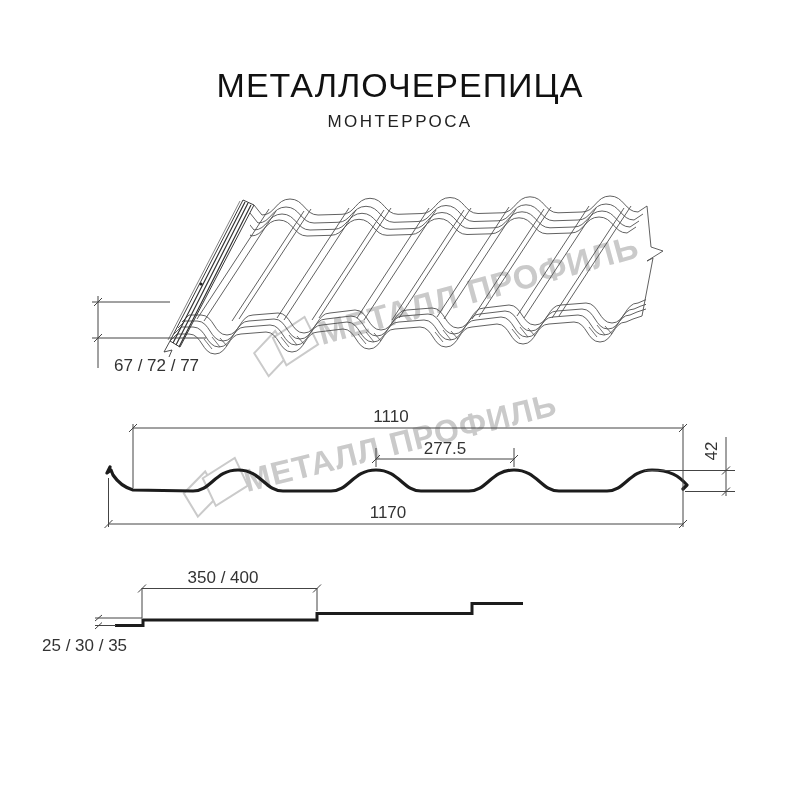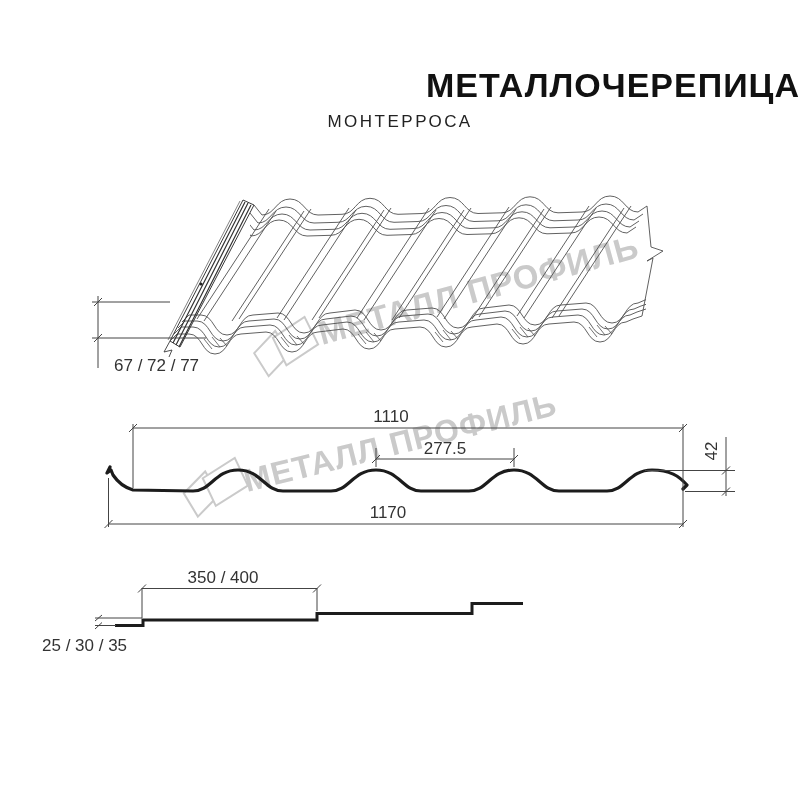--- a/index.html
+++ b/index.html
@@ -1,18 +1,18 @@
 <!DOCTYPE html>
 <html><head>
 <meta charset="utf-8">
 <style>
   html,body{margin:0;padding:0;background:#ffffff;}
   body{width:800px;height:800px;position:relative;font-family:"Liberation Sans","DejaVu Sans",sans-serif;overflow:hidden;}
   .hdr{position:absolute;left:0;width:800px;text-align:center;color:#111;}
-  .title{top:66px;font-size:34px;font-weight:bold;letter-spacing:1px;text-align:right;}
+  .title{top:66px;font-size:34px;font-weight:normal;letter-spacing:1px;}
   .subtitle{top:112px;font-size:17px;font-weight:normal;letter-spacing:2.5px;color:#222;}
   svg{position:absolute;left:0;top:0;}
   .dimtxt{font-family:"Liberation Sans","DejaVu Sans",sans-serif;font-size:17px;fill:#333;}
   .wmtxt{font-family:"Liberation Sans","DejaVu Sans",sans-serif;font-weight:bold;letter-spacing:1px;}
 </style>
 </head>
 <body>
 
 <div class="hdr title">МЕТАЛЛОЧЕРЕПИЦА</div>
 <div class="hdr subtitle">МОНТЕРРОСА</div>

